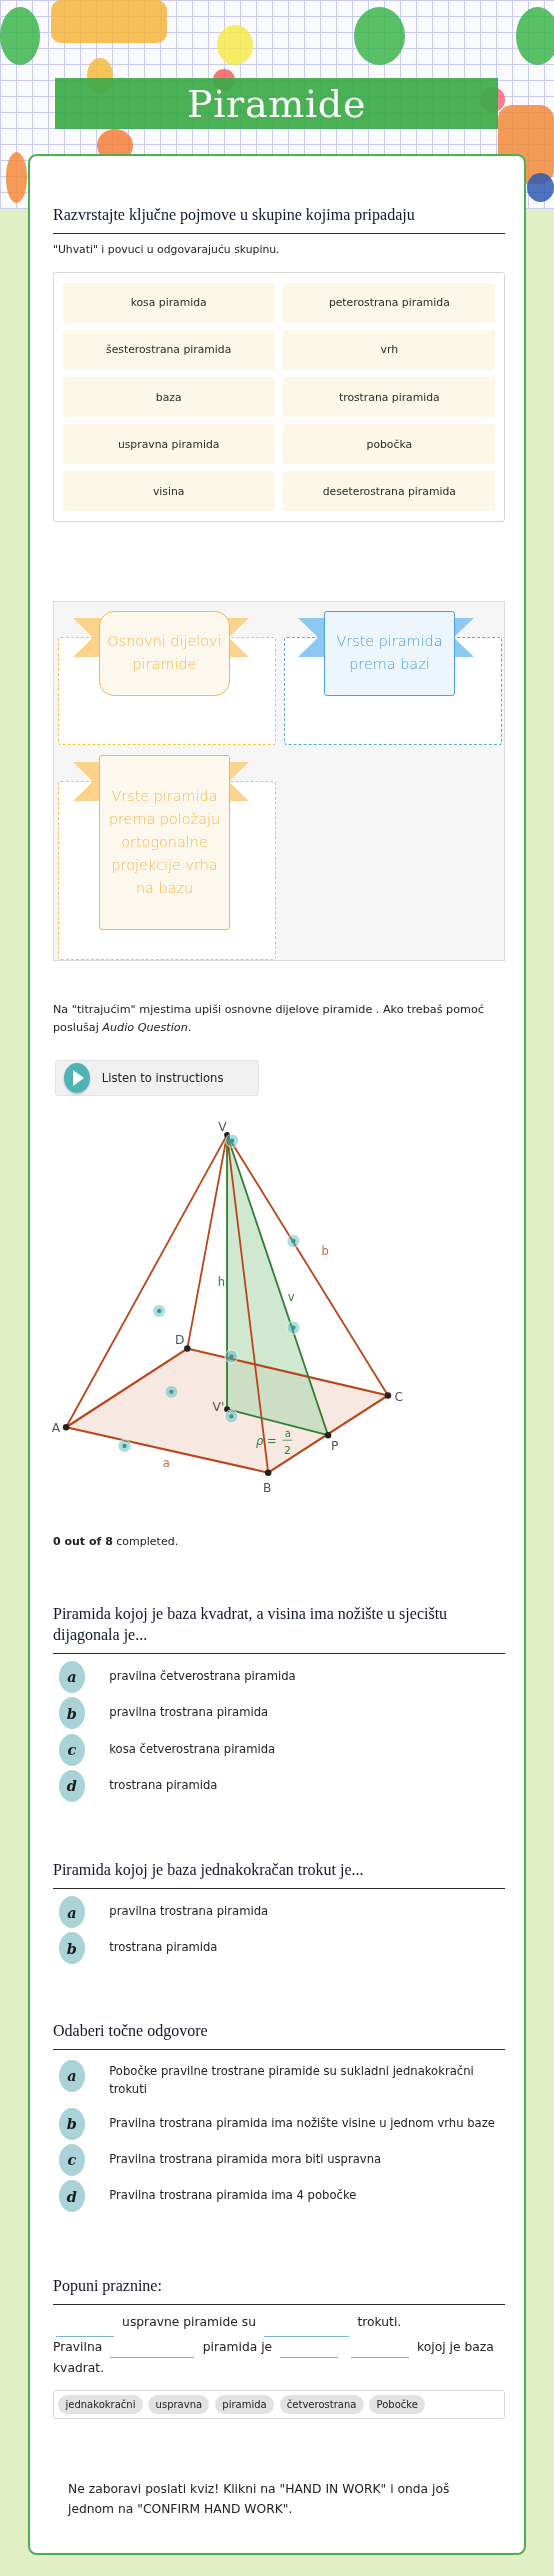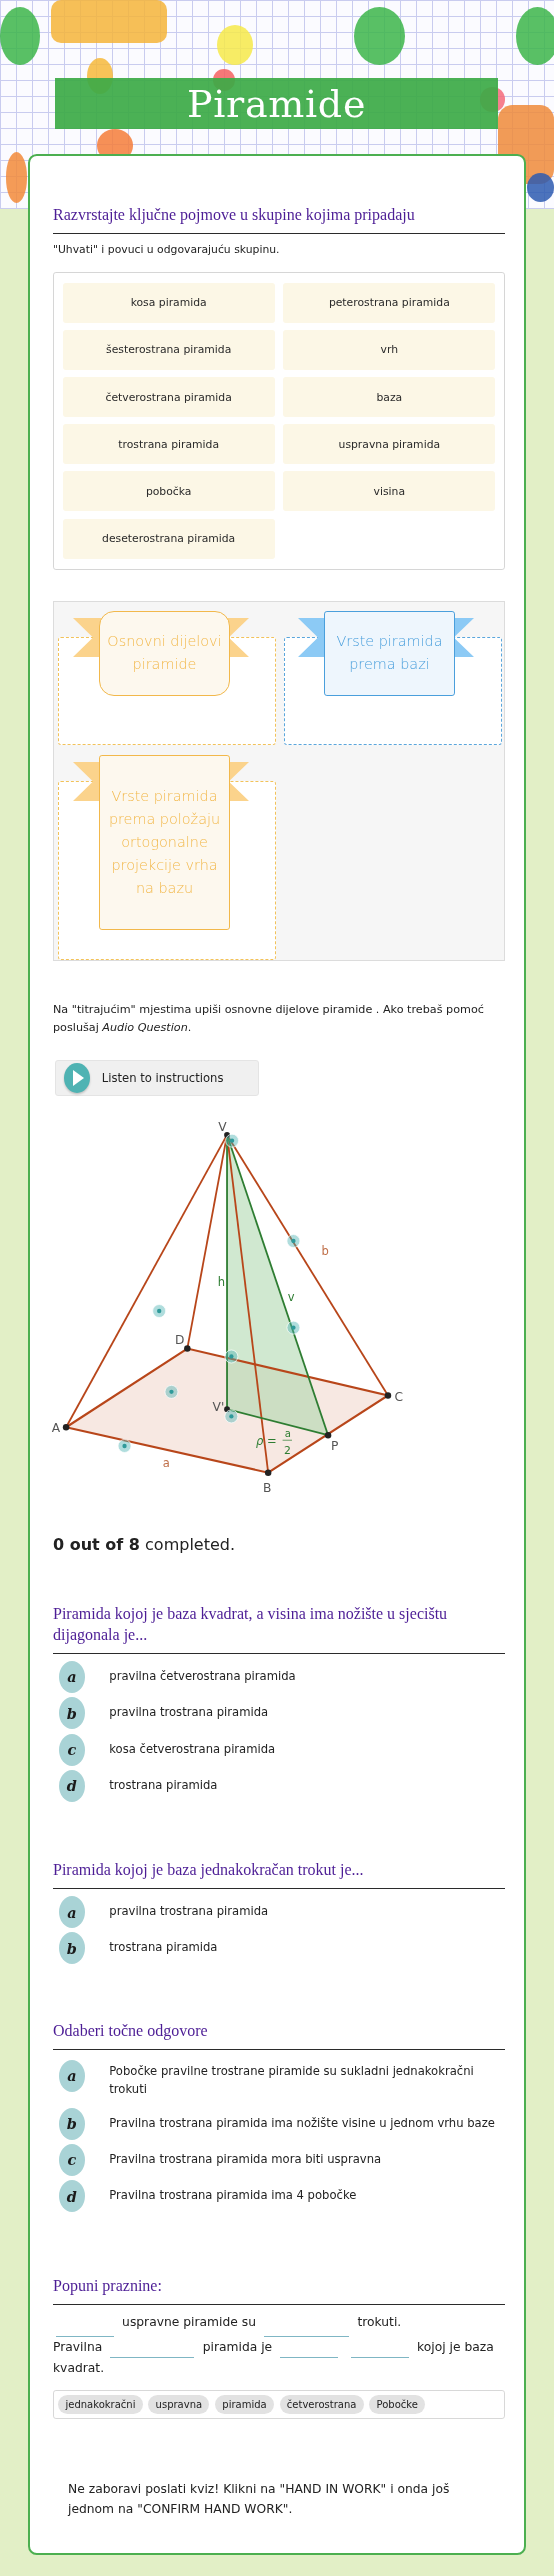--- a/index.html
+++ b/index.html
@@ -35,21 +35,21 @@
   
   .card {
     position: absolute; left: 28px; top: 154px; width: 498px; height: 2401px;
     background: #ffffff;
     border: 2.2px solid #4caf50;
     border-radius: 8.7px;
   }
   .section { position: absolute; left: 23px; width: 452px; }
   .q-title {
     font-family: "Liberation Serif", "DejaVu Serif", serif;
-    font-size: 16px; color: #4c1d95; line-height: 1.3;
+    font-size: 16px; color: #0f172a; line-height: 1.3;
     padding-bottom: 7.2px;
     border-bottom: 1.4px solid #2b2b2b;
   }
   .instr { font-size: 10.8px; color: #222; margin-top: 8.7px; }
   .sort-box {
     border: 0.7px solid #d6d6d6; border-radius: 2.9px; padding: 10px 8.7px;
     display: grid; grid-template-columns: 1fr 1fr; gap: 7.2px 8.7px;
     margin-top: 16px;
   }
   .sort-item {
@@ -96,21 +96,21 @@
   }
   .fill-line { font-size: 12.3px; line-height: 27.4px; color: #222; }
   .bank {
     border: 0.7px solid #d8d8d8; border-radius: 2.9px; padding: 4.3px 4.3px;
     display: flex; gap: 5.8px; margin-top: 10px;
   }
   .chip {
     background: #e2e2e2; border-radius: 11.6px; padding: 3.6px 7.2px;
     font-size: 10px; color: #222; cursor: grab; font-weight: 500;
   }
-  .completed { font-size: 16px; color: #222; }
+  .completed { font-size: 11px; color: #222; }
   .completed b { font-weight: bold; }
   .footer-note { font-size: 12.3px; line-height: 1.6; color: #222; }
 </style>
 </head>
 <body>
 
 <div class="header-bg">
   <div class="doodle" style="left:51px;top:0;width:116px;height:43px;background:#f5b43a;border-radius:10px;"></div>
   <div class="doodle" style="left:0;top:7.2px;width:40px;height:58px;background:#3cb54a;"></div>
   <div class="doodle" style="left:354px;top:7.2px;width:51px;height:58px;background:#3cb54a;"></div>
@@ -132,21 +132,20 @@
 <div class="card">
 
   <div class="section" style="top:49px;">
     <div class="q-title">Razvrstajte ključne pojmove u skupine kojima pripadaju</div>
     <div class="instr">"Uhvati" i povuci u odgovarajuću skupinu.</div>
     <div class="sort-box">
       <div class="sort-item">kosa piramida</div>
       <div class="sort-item">peterostrana piramida</div>
       <div class="sort-item">šesterostrana piramida</div>
       <div class="sort-item">vrh</div>
-      <div class="sort-item">četverostrana piramida</div>
       <div class="sort-item">baza</div>
       <div class="sort-item">trostrana piramida</div>
       <div class="sort-item">uspravna piramida</div>
       <div class="sort-item">pobočka</div>
       <div class="sort-item">visina</div>
       <div class="sort-item">deseterostrana piramida</div>
     </div>
   </div>
 
   <div class="cat-area" style="left:23px;top:445px;width:452px;height:360px;">

